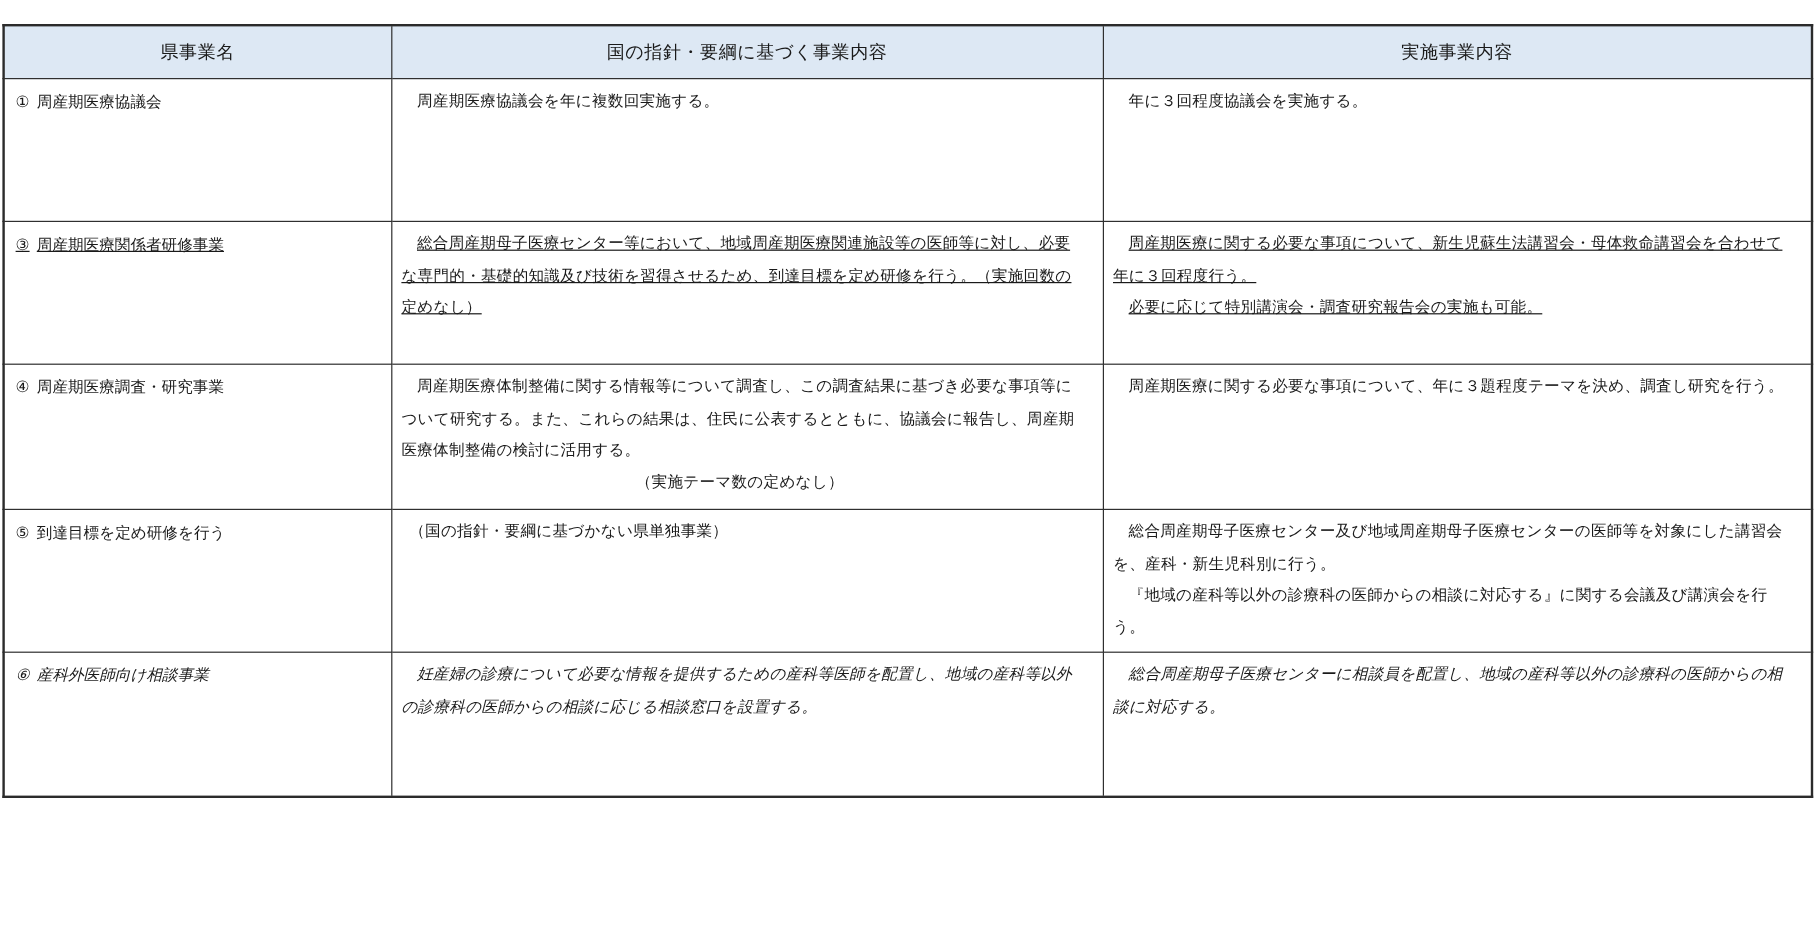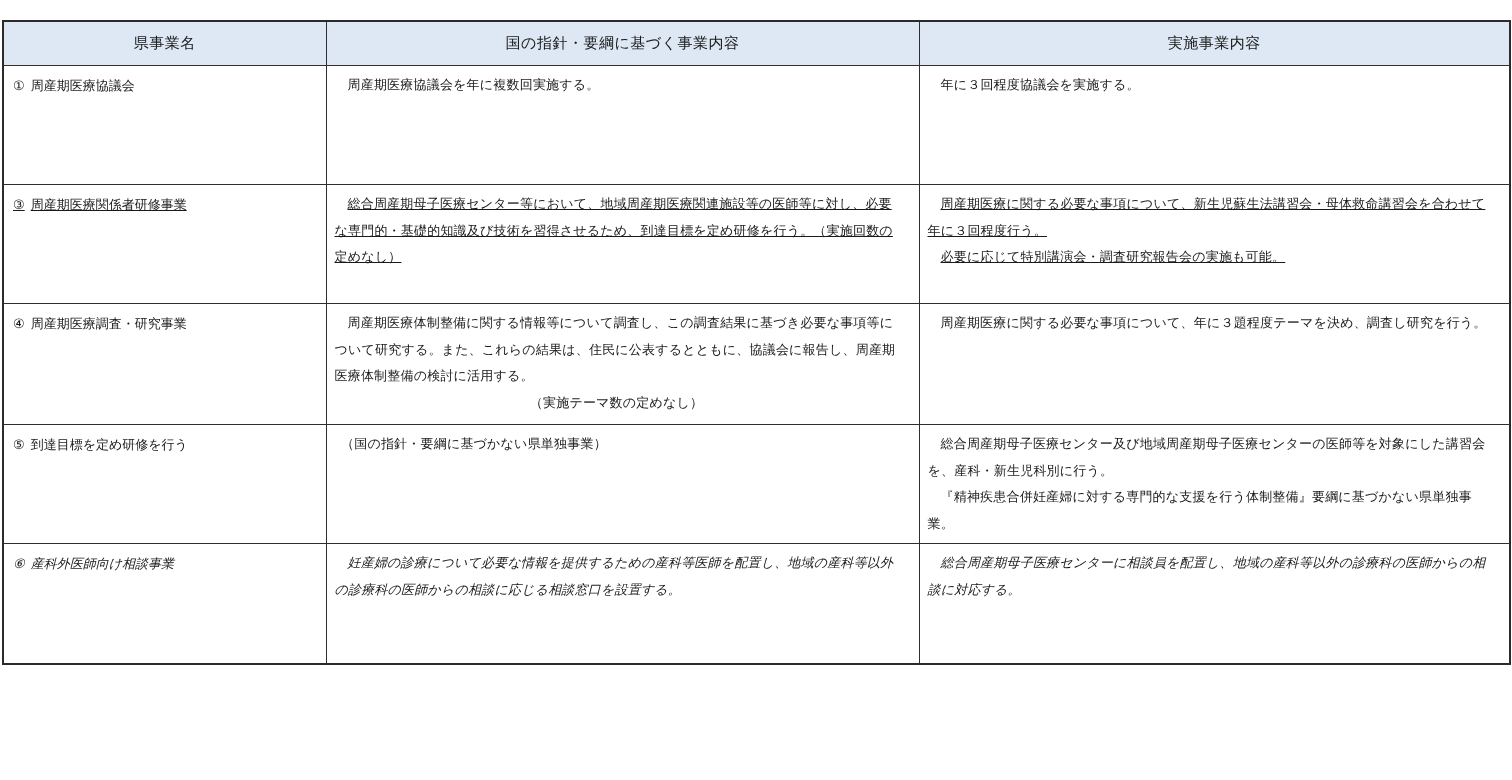--- a/index.html
+++ b/index.html
@@ -156,21 +156,21 @@
         </div>
       </td>
       <td>
         <div class="cell-text">
           <p class="paren-indent">（国の指針・要綱に基づかない県単独事業）</p>
         </div>
       </td>
       <td>
         <div class="cell-text">
           <p>総合周産期母子医療センター及び地域周産期母子医療センターの医師等を対象にした講習会を、産科・新生児科別に行う。</p>
-          <p>『精神疾患合併妊産婦に対する専門的な支援を行う体制整備』要綱に基づかない県単独事業。</p>
+          <p>『地域の産科等以外の診療科の医師からの相談に対応する』に関する会議及び講演会を行う。</p>
         </div>
       </td>
     </tr>
 
     <tr class="r6">
       <td>
         <div class="cell-name">
           <span class="num">⑥</span><span>産科外医師向け相談事業</span>
         </div>
       </td>

